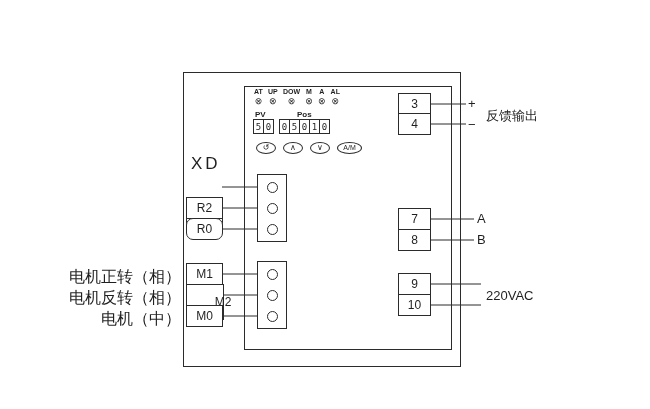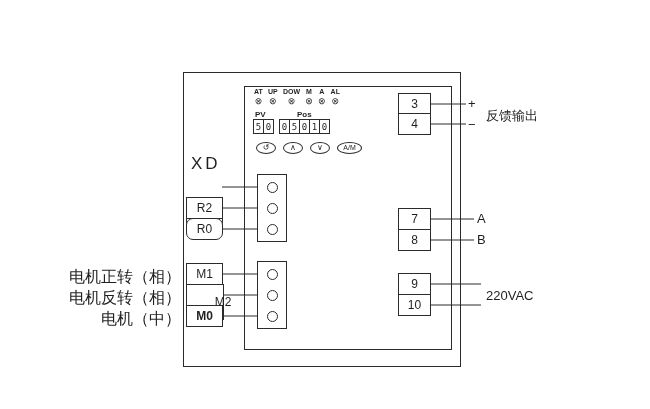--- a/index.html
+++ b/index.html
@@ -117,21 +117,21 @@
   <div class="tbox" style="left:186px; top:218px; width:37px; height:22px;border-radius:7px;">R0</div>
 
   <div class="connector" style="left:257px; top:174px;">
     <span class="screw" style="top:7px;"></span>
     <span class="screw" style="top:28px;"></span>
     <span class="screw" style="top:49px;"></span>
   </div>
 
   <div class="tbox" style="left:186px; top:263px; width:37px; height:22px;">M1</div>
   <div class="tbox" style="left:186px; top:284px; width:37px; height:36px;padding-left:36px;">M2</div>
-  <div class="tbox" style="left:186px; top:305px; width:37px; height:22px;font-weight:bold;">M0</div>
+  <div class="tbox" style="left:186px; top:305px; width:37px; height:22px;">M0</div>
 
   <div class="connector" style="left:257px; top:261px;">
     <span class="screw" style="top:7px;"></span>
     <span class="screw" style="top:28px;"></span>
     <span class="screw" style="top:49px;"></span>
   </div>
 
   <span class="zh-label" style="right:469px; top:267px;">电机正转（相）</span>
   <span class="zh-label" style="right:469px; top:288px;">电机反转（相）</span>
   <span class="zh-label" style="right:469px; top:309px;">电机（中）</span>

